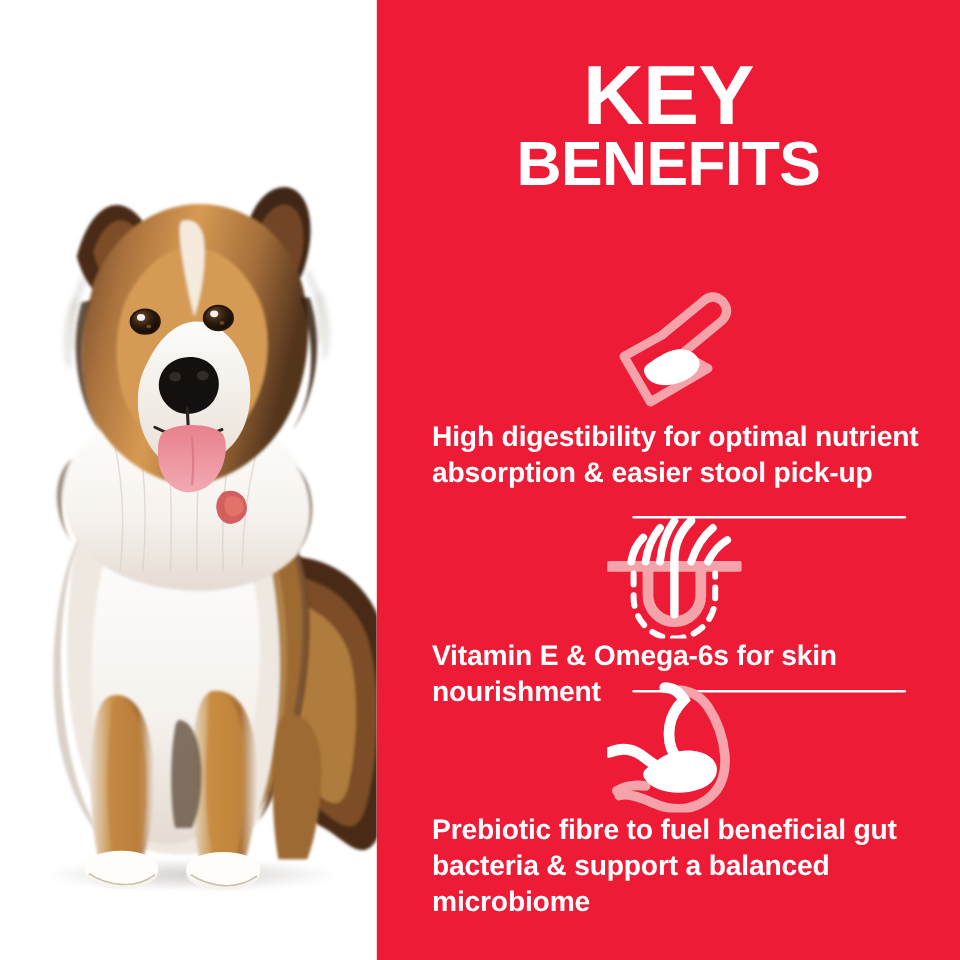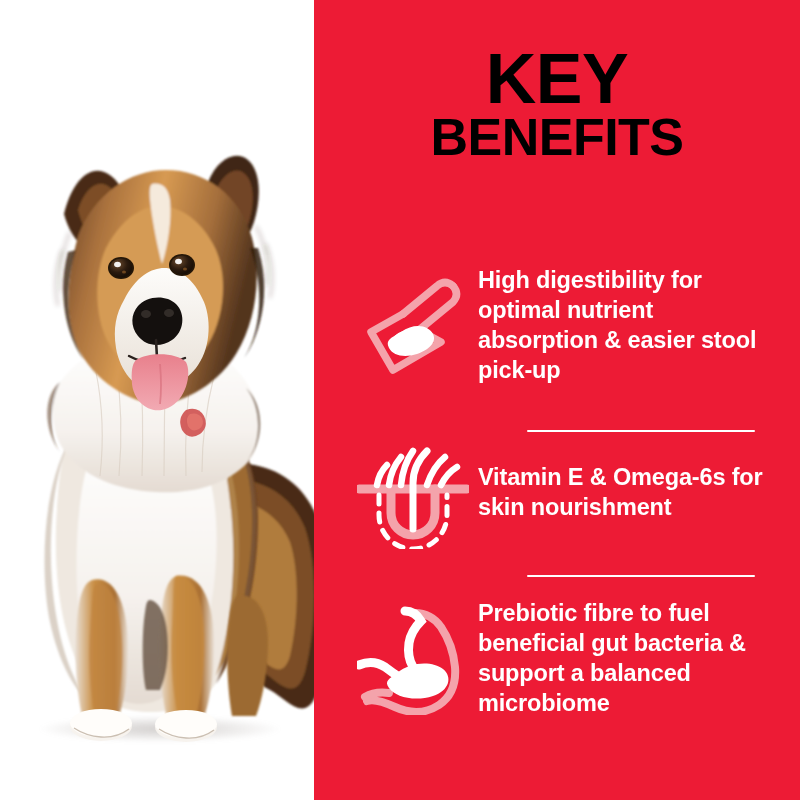--- a/index.html
+++ b/index.html
@@ -27,40 +27,41 @@
   .dog{position:absolute;left:0;top:0;width:314px;height:800px;}
   .dog svg{position:absolute;left:0;top:0;}
 
   
   .red-panel{
     position:absolute;left:314px;top:0;width:486px;height:800px;
     background:#ed1b35;
   }
   .title{
     position:absolute;left:0;top:46px;width:486px;
-    text-align:center;color:#000000;
+    text-align:center;color:#ffffff;
     font-weight:bold;
     font-size:70px;line-height:.96;
     letter-spacing:-.5px;
     white-space:nowrap;
   }
   .title .l2{display:block;font-size:52px;}
 
   .benefits{
     position:absolute;left:0;top:232px;width:486px;
   }
   .benefit{
     position:relative;
     display:flex;align-items:center;
     padding:0 30px 0 40px;
     box-sizing:border-box;
+    flex-direction:column;
   }
   .b1{height:188px;}
   .b2{height:145px;align-items:center;}
-  .b3{height:188px;justify-content:center;}
+  .b3{height:188px;}
 
   .icon-wrap{
     width:118px;min-width:118px;height:118px;
     display:flex;align-items:center;justify-content:center;
   }
   .btext{
     color:#ffffff;font-weight:bold;
     font-size:23.5px;line-height:1.27;
     letter-spacing:-.15px;
     margin-left:6px;

